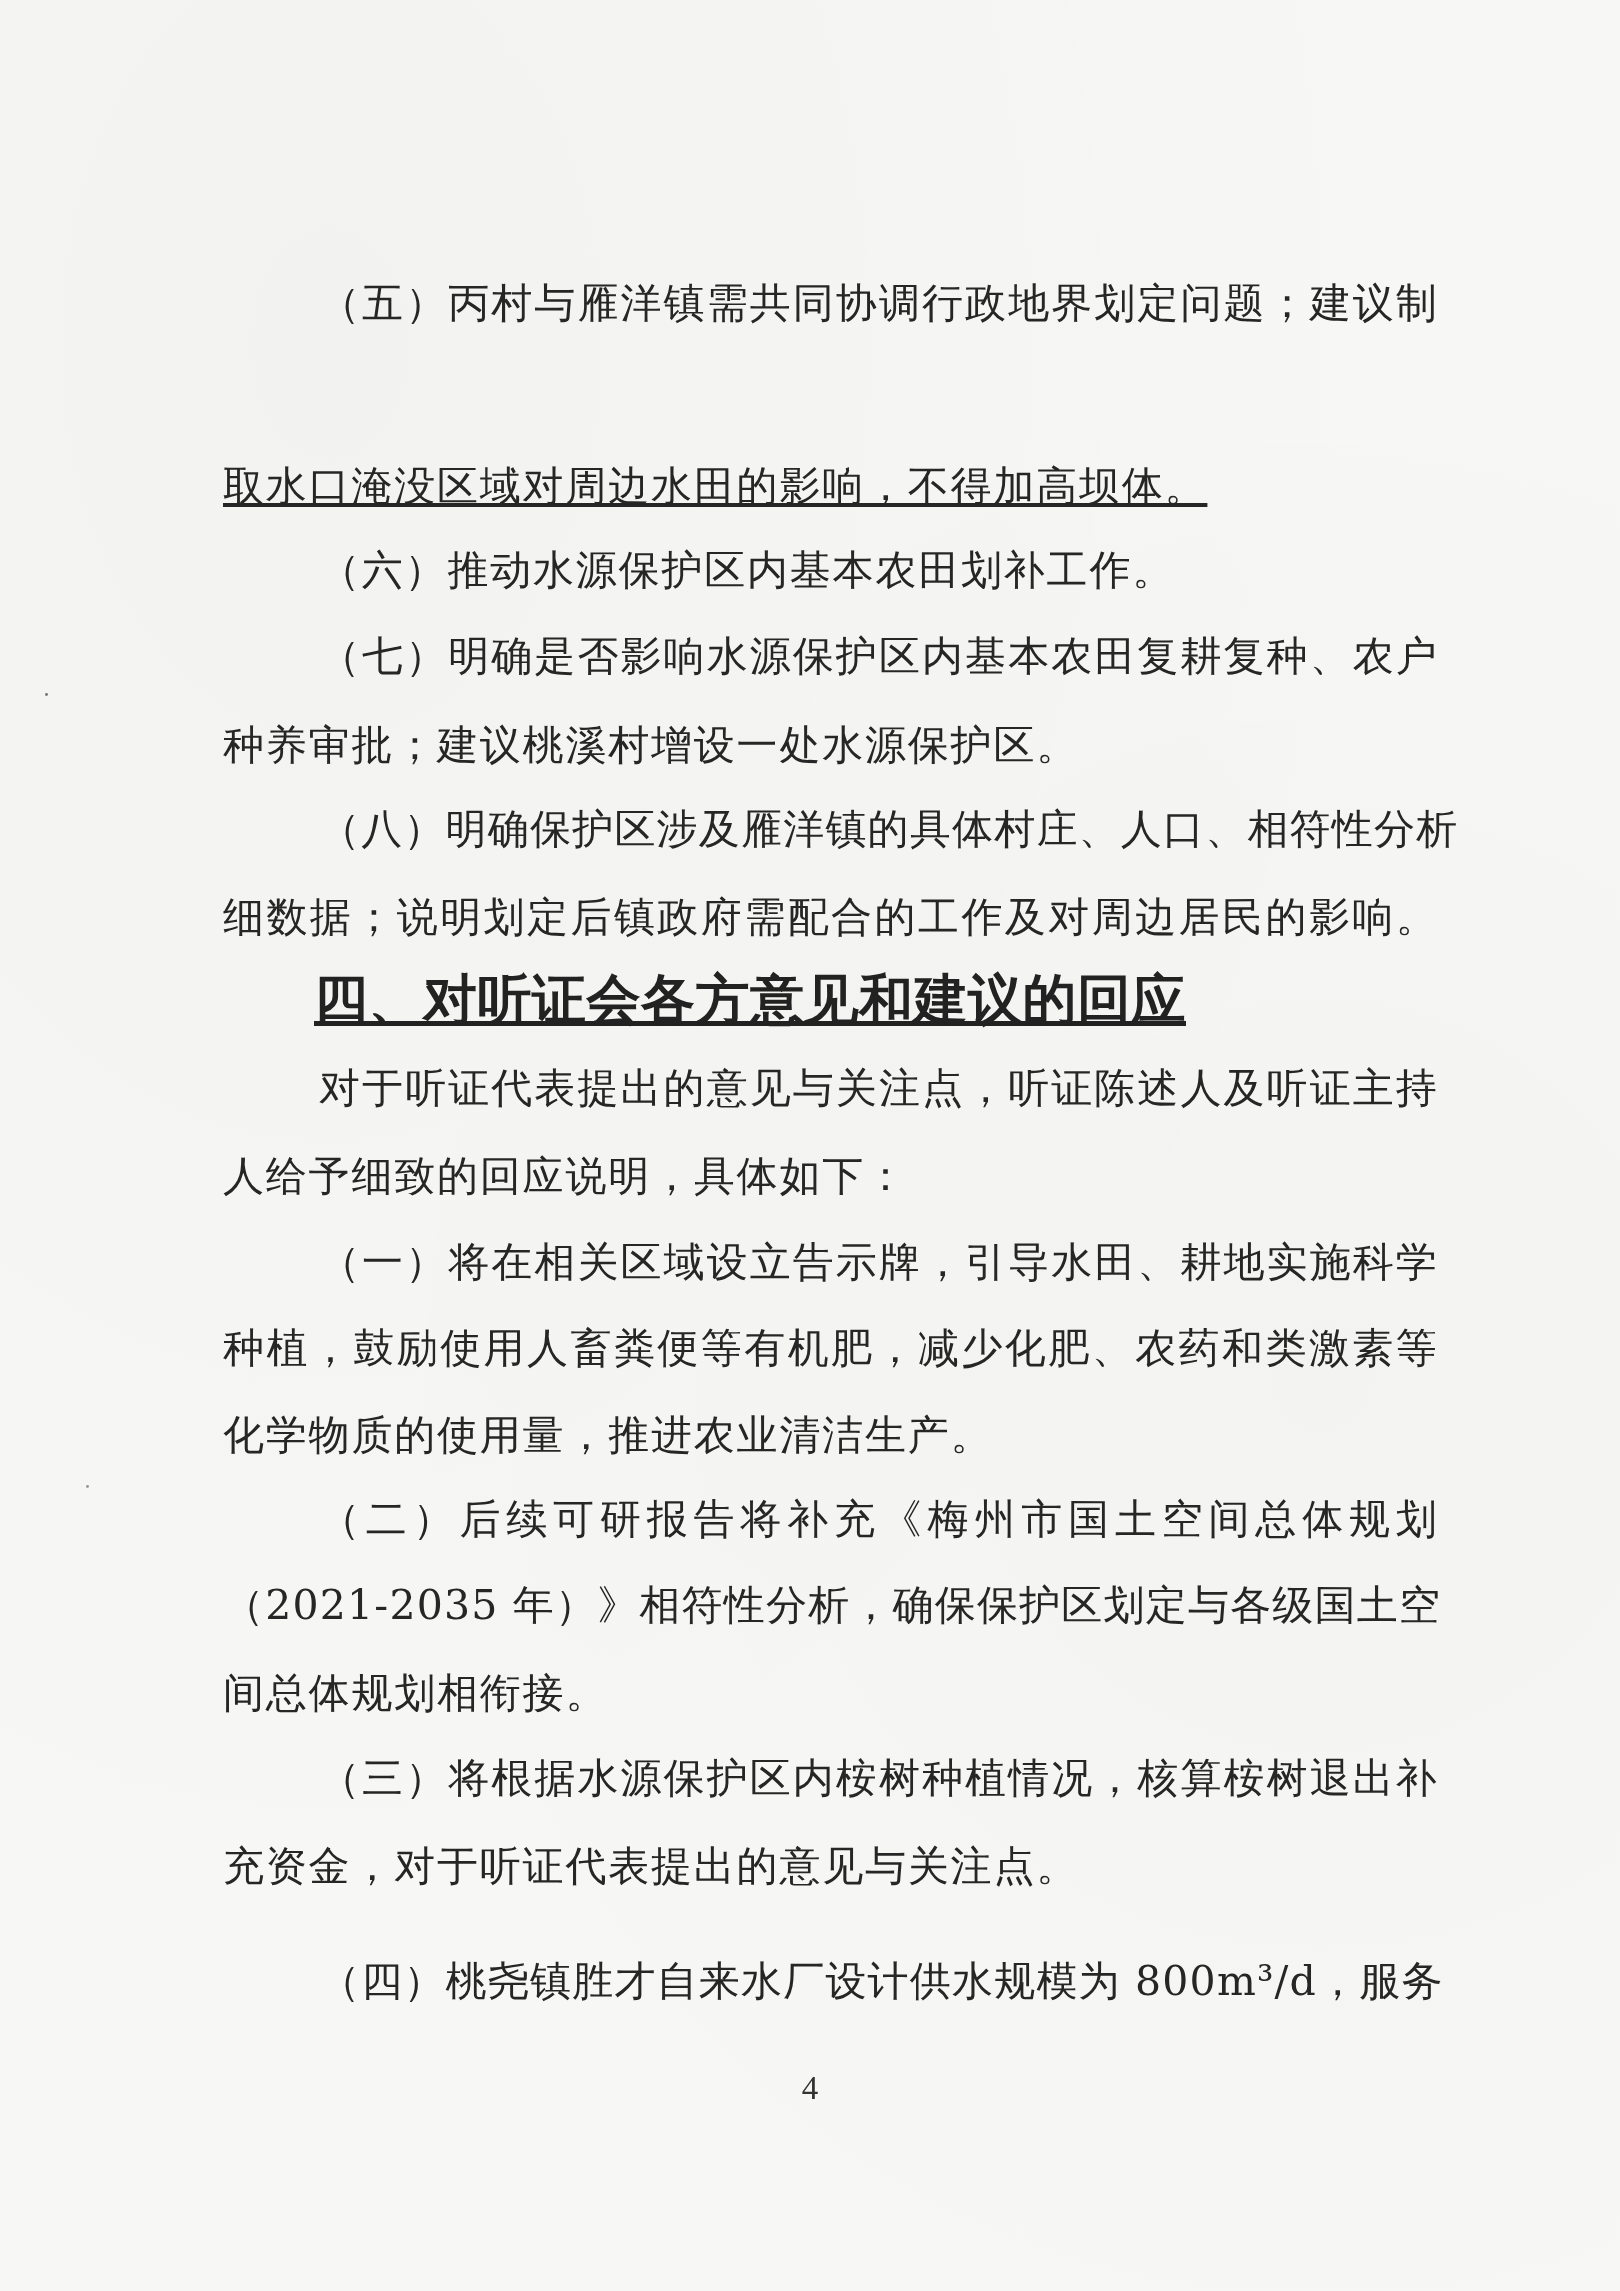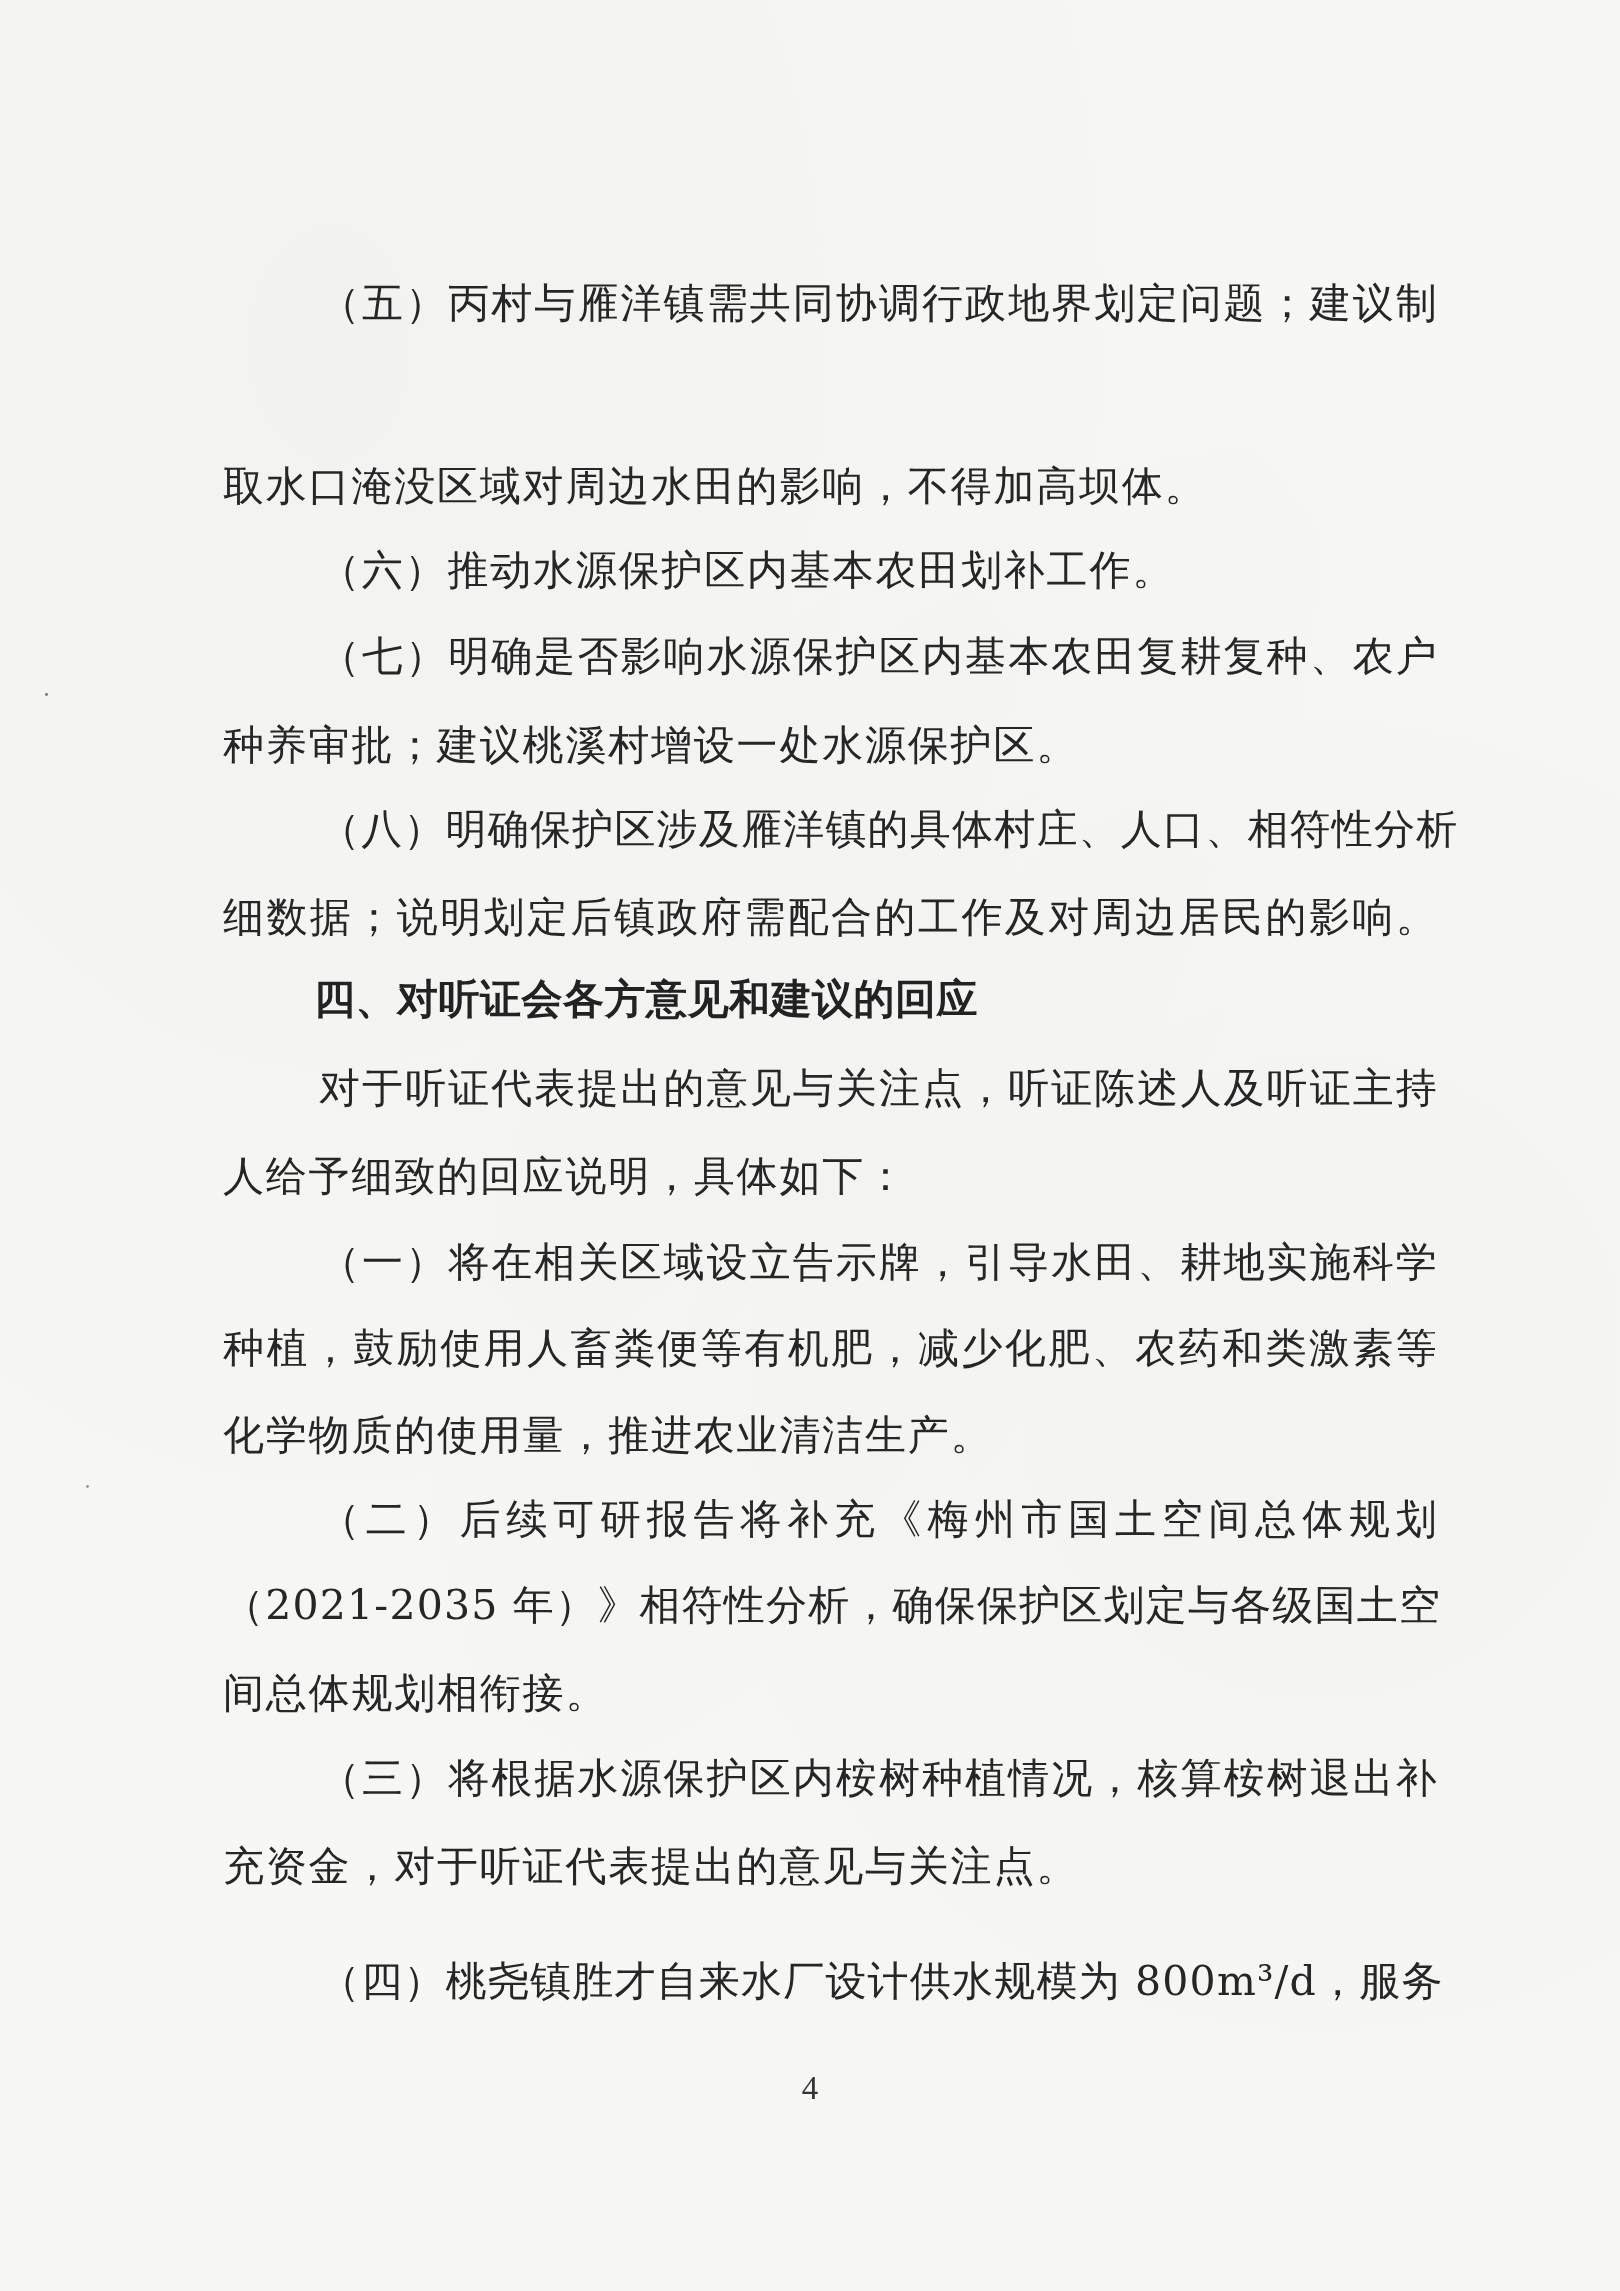--- a/index.html
+++ b/index.html
@@ -46,26 +46,27 @@
     }
     .line.last {
       text-align-last: left;
       letter-spacing: 1.8px;
     }
     .heading {
       position: absolute;
       left: 314px;
       height: 59px;
       line-height: 59px;
-      font-size: 41px;
+      font-size: 54px;
       font-weight: bold;
       font-family: "DejaVu Sans", "Liberation Sans", sans-serif;
       white-space: nowrap;
       letter-spacing: 0.5px;
       color: #222;
+      text-decoration: underline;
     }
     .page-number {
       position: absolute;
       left: 0;
       width: 1620px;
       top: 2070px;
       text-align: center;
       font-size: 33px;
       font-family: "Liberation Serif", "DejaVu Serif", serif;
       color: #333;
@@ -77,21 +78,21 @@
       border-radius: 50%;
       background: #777;
     }
   </style>
 </head>
 <body>
 
 <div class="page">
 
   <div class="line indent" style="top:274px;">（五）丙村与雁洋镇需共同协调行政地界划定问题；建议制</div>
-  <div class="line last" style="top:457px;">取水口淹没区域对周边水田的影响，不得加高坝体。</div>
+  <div class="line last" style="top:457px;text-decoration:underline;">取水口淹没区域对周边水田的影响，不得加高坝体。</div>
 
   <div class="line indent last" style="top:541px;">（六）推动水源保护区内基本农田划补工作。</div>
 
   <div class="line last" style="top:716px;">种养审批；建议桃溪村增设一处水源保护区。</div>
   <div class="line indent" style="top:627px;">（七）明确是否影响水源保护区内基本农田复耕复种、农户</div>
 
   <div class="line indent" style="top:800px;">（八）明确保护区涉及雁洋镇的具体村庄、人口、相符性分析</div>
   <div class="line" style="top:888px;">细数据；说明划定后镇政府需配合的工作及对周边居民的影响。</div>
 
   <div class="heading" style="top:970px;">四、对听证会各方意见和建议的回应</div>

